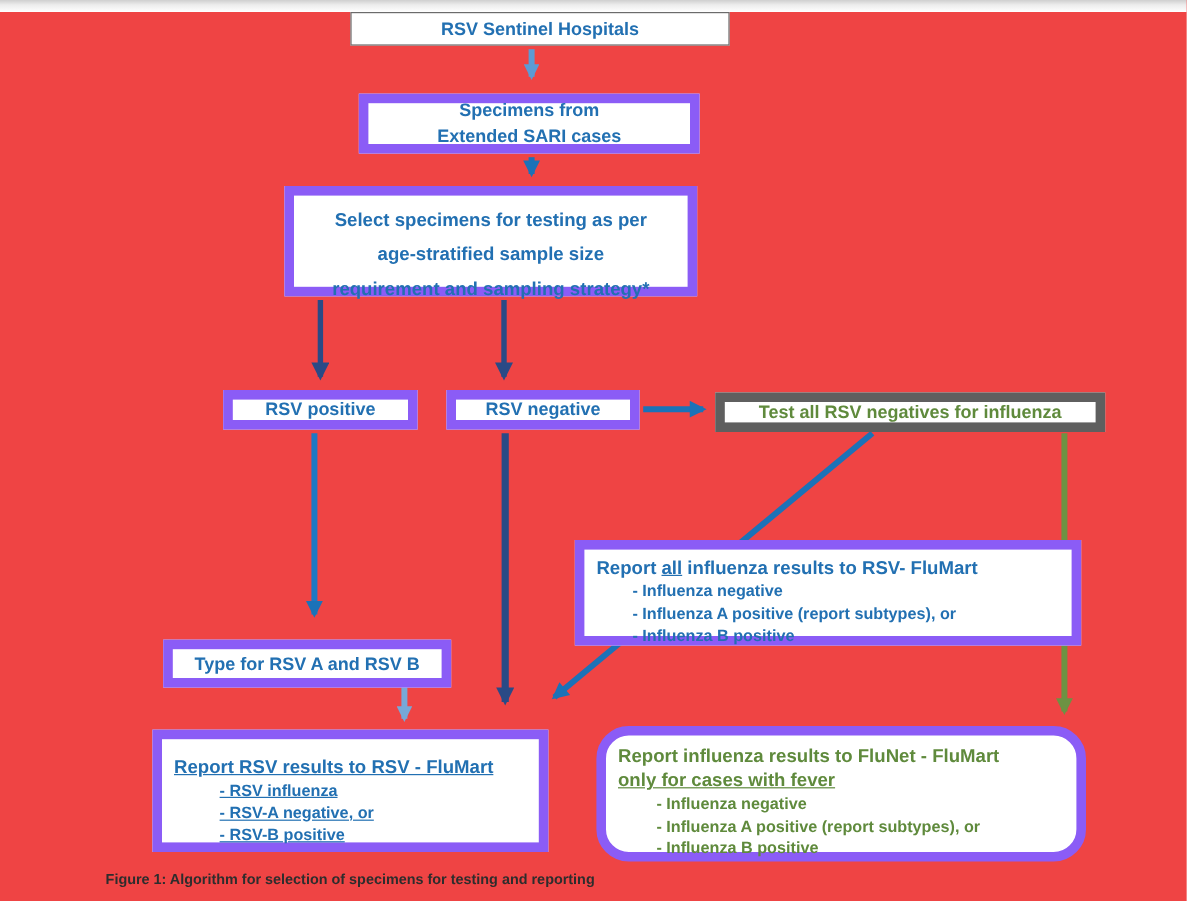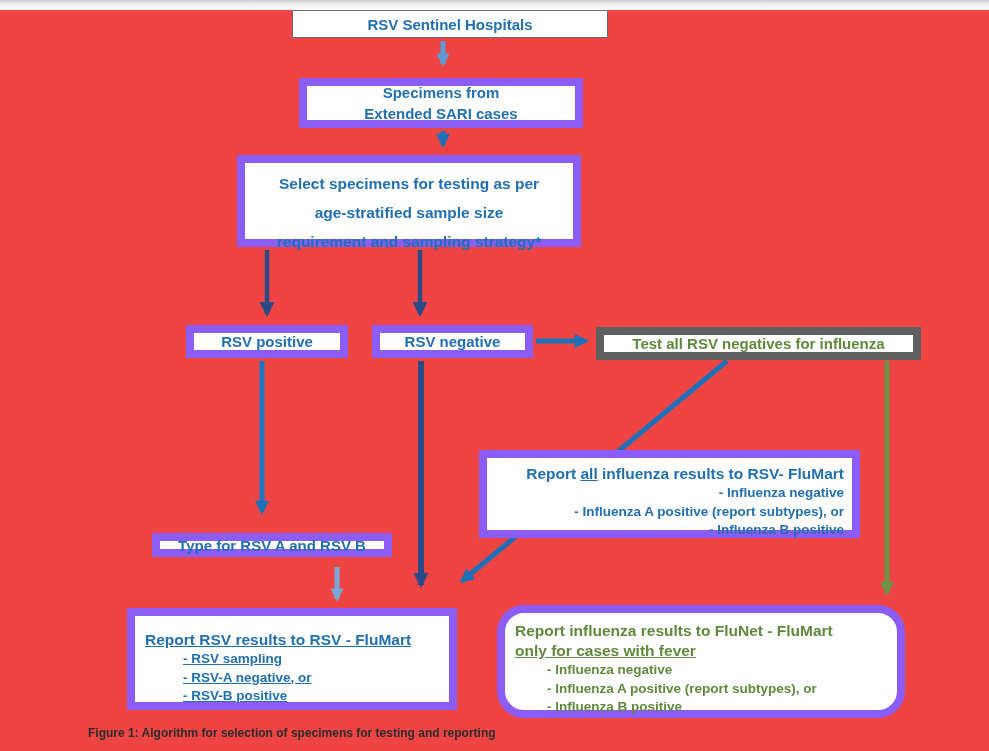--- a/index.html
+++ b/index.html
@@ -30,25 +30,25 @@
   .u{text-decoration:underline;}
   
   #box-sentinel{left:292px;top:10px;width:316px;height:28px;border-width:1px;border-color:#6b6b6b;font-size:15px;}
   #box-specimens{left:299px;top:78px;width:284px;height:50px;font-size:15px;line-height:21px;}
   #box-select{left:237px;top:155px;width:344px;height:92px;font-size:15.5px;}
   #box-select .ln{display:block;text-align:center;line-height:29px;}
   #box-select{padding-top:6px;}
   #box-rsv-positive{left:186px;top:325px;width:162px;height:33px;font-size:15px;}
   #box-rsv-negative{left:372px;top:325px;width:161px;height:33px;font-size:15px;}
   #box-test-negatives{left:596px;top:327px;width:325px;height:33px;font-size:15px;border-color:#5f5f5f;}
-  #box-type-rsv{left:152px;top:533px;width:240px;height:24px;font-size:15px;}
+  #box-type-rsv{left:136px;top:533px;width:240px;height:40px;font-size:15px;}
   .report-box{padding:6px 8px 6px 10px;}
   .report-box .title{font-size:15.5px;line-height:20px;margin:0;}
   .report-box .bullet{font-size:13.5px;line-height:18.5px;padding-left:30px;font-weight:700;}
-  #box-report-flumart{left:479px;top:450px;width:381px;height:88px;text-align:right;}
+  #box-report-flumart{left:479px;top:450px;width:422px;height:88px;}
   #box-report-rsv{left:127px;top:608px;width:330px;height:102px;padding-top:14px;text-decoration:underline;}
   #box-report-rsv .bullet{padding-left:38px;}
   #box-report-flunet{left:497px;top:605px;width:408px;height:113px;padding-top:8px;border-radius:27px;}
   #box-report-flunet .bullet{padding-left:32px;}
   #caption{
     position:absolute;left:88px;top:726px;z-index:2;
     color:#2d2d2d;font-size:12px;font-weight:700;
   }
 </style>
 </head>
@@ -122,21 +122,21 @@
     <div class="bullet">- Influenza A positive (report subtypes), or</div>
     <div class="bullet">- Influenza B positive</div>
   </div>
 
   <div id="box-type-rsv" class="node center">
     <span>Type for RSV A and RSV B</span>
   </div>
 
   <div id="box-report-rsv" class="node report-box">
     <p class="title">Report RSV results to RSV - FluMart</p>
-    <div class="bullet">- RSV sampling</div>
+    <div class="bullet">- RSV influenza</div>
     <div class="bullet">- RSV-A negative, or</div>
     <div class="bullet">- RSV-B positive</div>
   </div>
 
   <div id="box-report-flunet" class="node report-box green-text">
     <p class="title">Report influenza results to FluNet - FluMart</p>
     <p class="title u">only for cases with fever</p>
     <div class="bullet">- Influenza negative</div>
     <div class="bullet">- Influenza A positive (report subtypes), or</div>
     <div class="bullet">- Influenza B positive</div>

